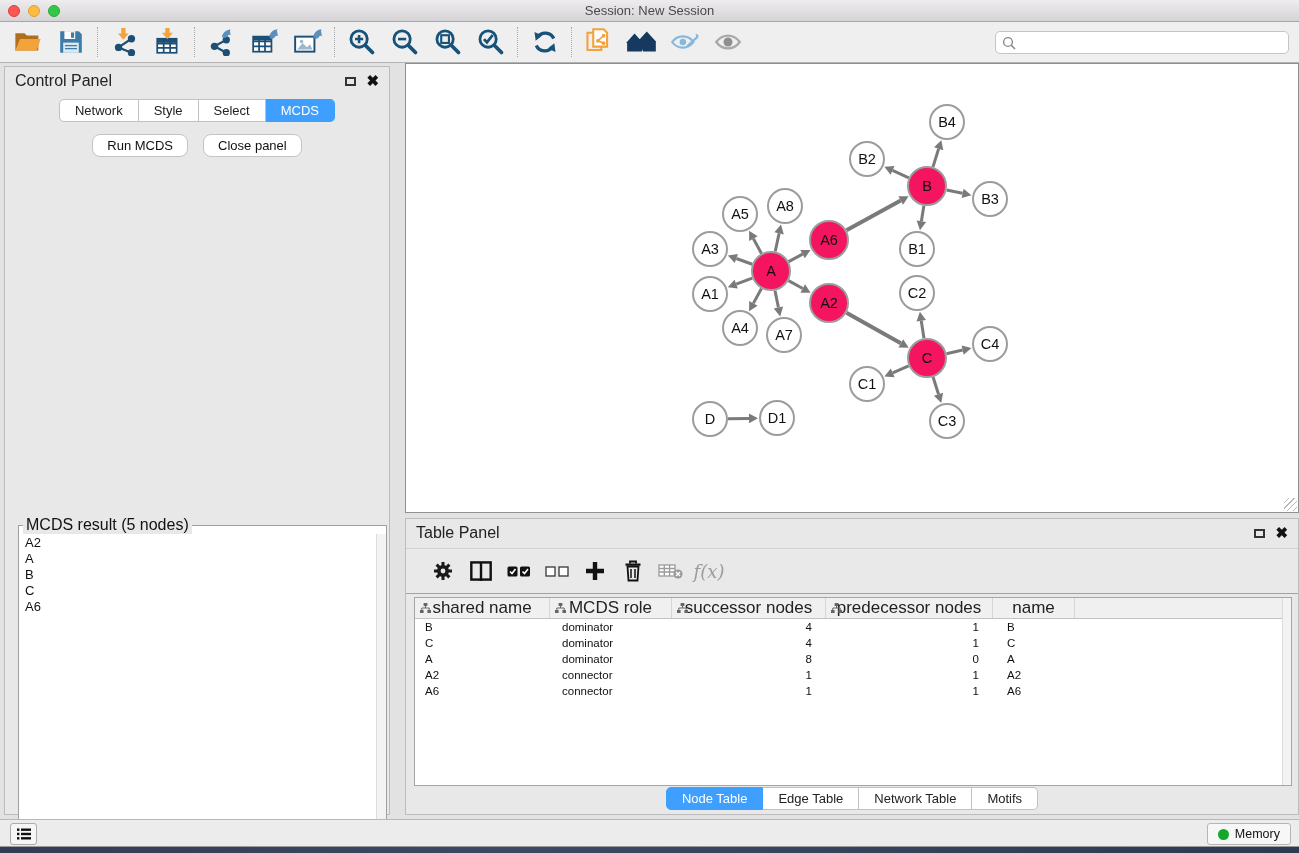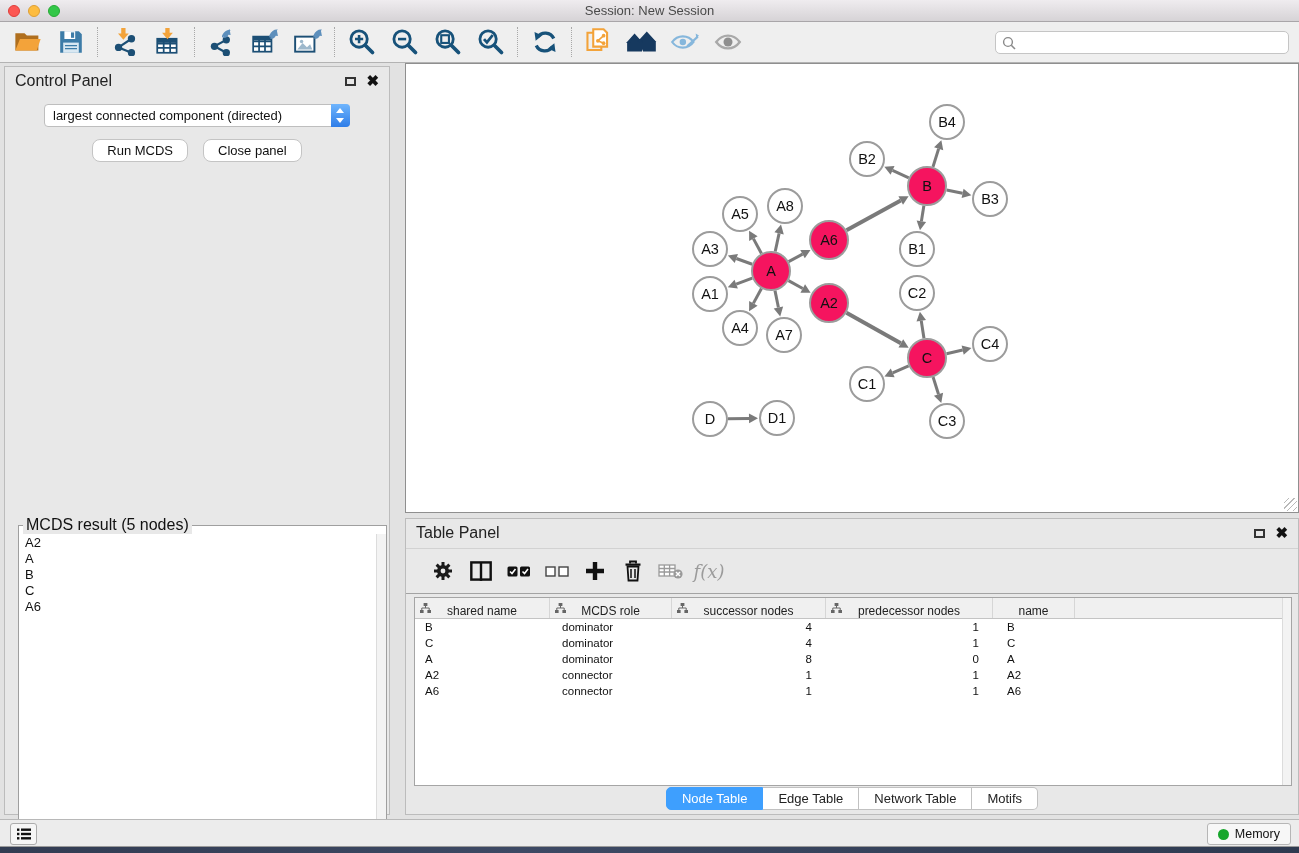--- a/index.html
+++ b/index.html
@@ -72,21 +72,21 @@
   .table-panel { position:absolute; left:405px; top:518px; width:894px; height:297px;
     background:#E8E8E8; border:1px solid #BCBCBC; }
   .tp-toolbar { position:absolute; left:0; top:29px; width:892px; height:46px; background:#E9E9E9;
     border-top:1px solid #D2D2D2; border-bottom:1px solid #A3A3A3; display:flex; align-items:center; padding-left:18px; }
   .tp-tool { width:38px; height:36px; display:flex; align-items:center; justify-content:center; }
   .fx { font-family:"DejaVu Serif",serif; font-style:italic; font-size:18px; color:#9B9B9B; }
 
   .tp-table { position:absolute; left:8px; top:78px; width:878px; height:189px; background:#fff; border:1px solid #A5A5A5; }
   .thead { display:flex; height:21px; background:#F0F0F0; border-bottom:1px solid #C4C4C4; }
   .th { position:relative; display:flex; align-items:flex-end; justify-content:center;
-    font-size:12px; color:#222; border-right:1px solid #D6D6D6; }
+    font-size:17px; color:#222; border-right:1px solid #D6D6D6; }
   .th .hicon { position:absolute; left:5px; top:5px; }
   .th.filler { flex:1; border-right:none; }
   .trow { display:flex; height:16px; font-size:11.5px; align-items:center; }
   .td { overflow:hidden; white-space:nowrap; }
   .c0 { width:135px; padding-left:10px; }
   .c1 { width:122px; padding-left:12px; }
   .c2 { width:154px; text-align:right; padding-right:14px; }
   .c3 { width:167px; text-align:right; padding-right:14px; }
   .c4 { width:82px;  padding-left:14px; }
   .h0 { width:135px; } .h1 { width:122px; } .h2 { width:154px; } .h3 { width:167px; } .h4 { width:82px; }
@@ -259,23 +259,25 @@
     <input type="text" placeholder="" style="">
   </div>
 </div>
 
 <div class="control-panel">
   <div class="panel-head">
     <span class="panel-title">Control Panel</span>
     <span class="float-box"></span>
     <span class="close-x">✖</span>
   </div>
-  <div class="select-box">
-    <span class="select-value">largest connected component (directed)</span>
-    <span class="stepper"></span>
+  <div class="seg-tabs">
+    <span class="seg">Network</span>
+    <span class="seg">Style</span>
+    <span class="seg">Select</span>
+    <span class="seg active">MCDS</span>
   </div>
   <div class="btn-row">
     <button class="btn">Run MCDS</button>
     <button class="btn">Close panel</button>
   </div>
   <fieldset class="mcds">
     <legend>MCDS result (5 nodes)</legend>
     <div class="mcds-list">
       <div>A2</div>
       <div>A</div>

